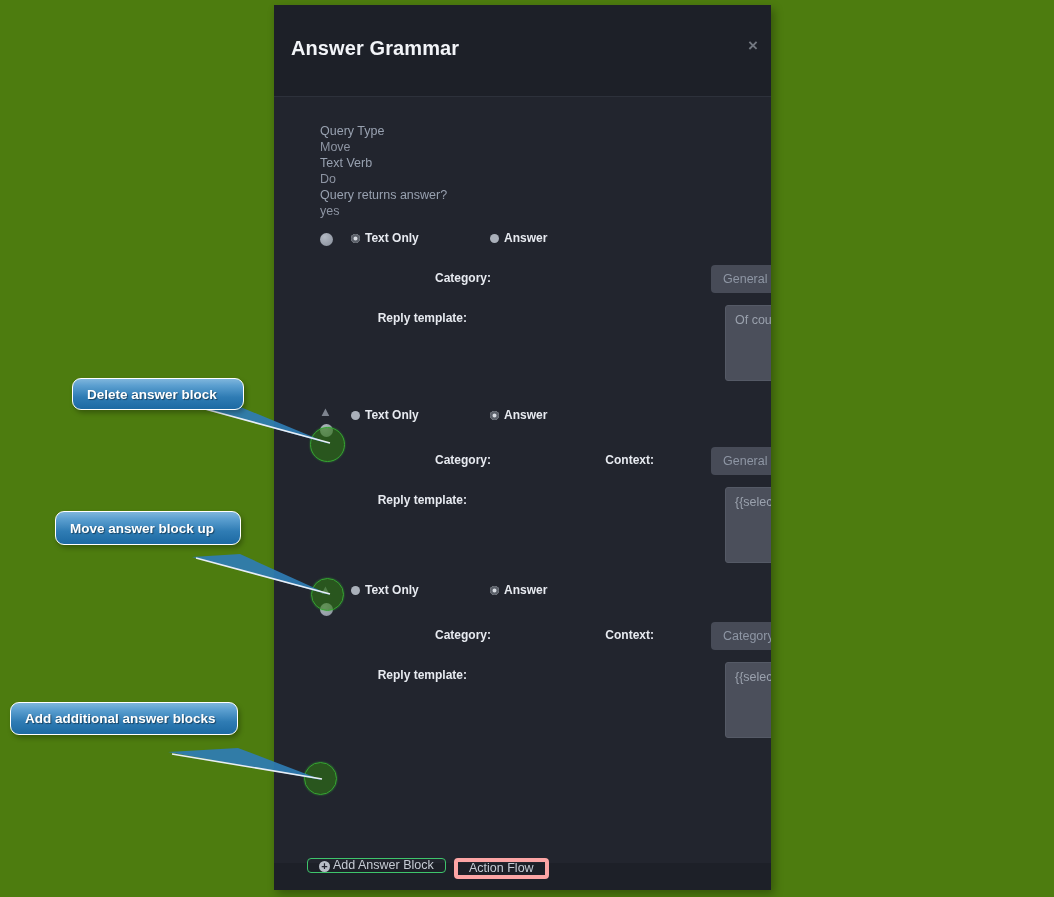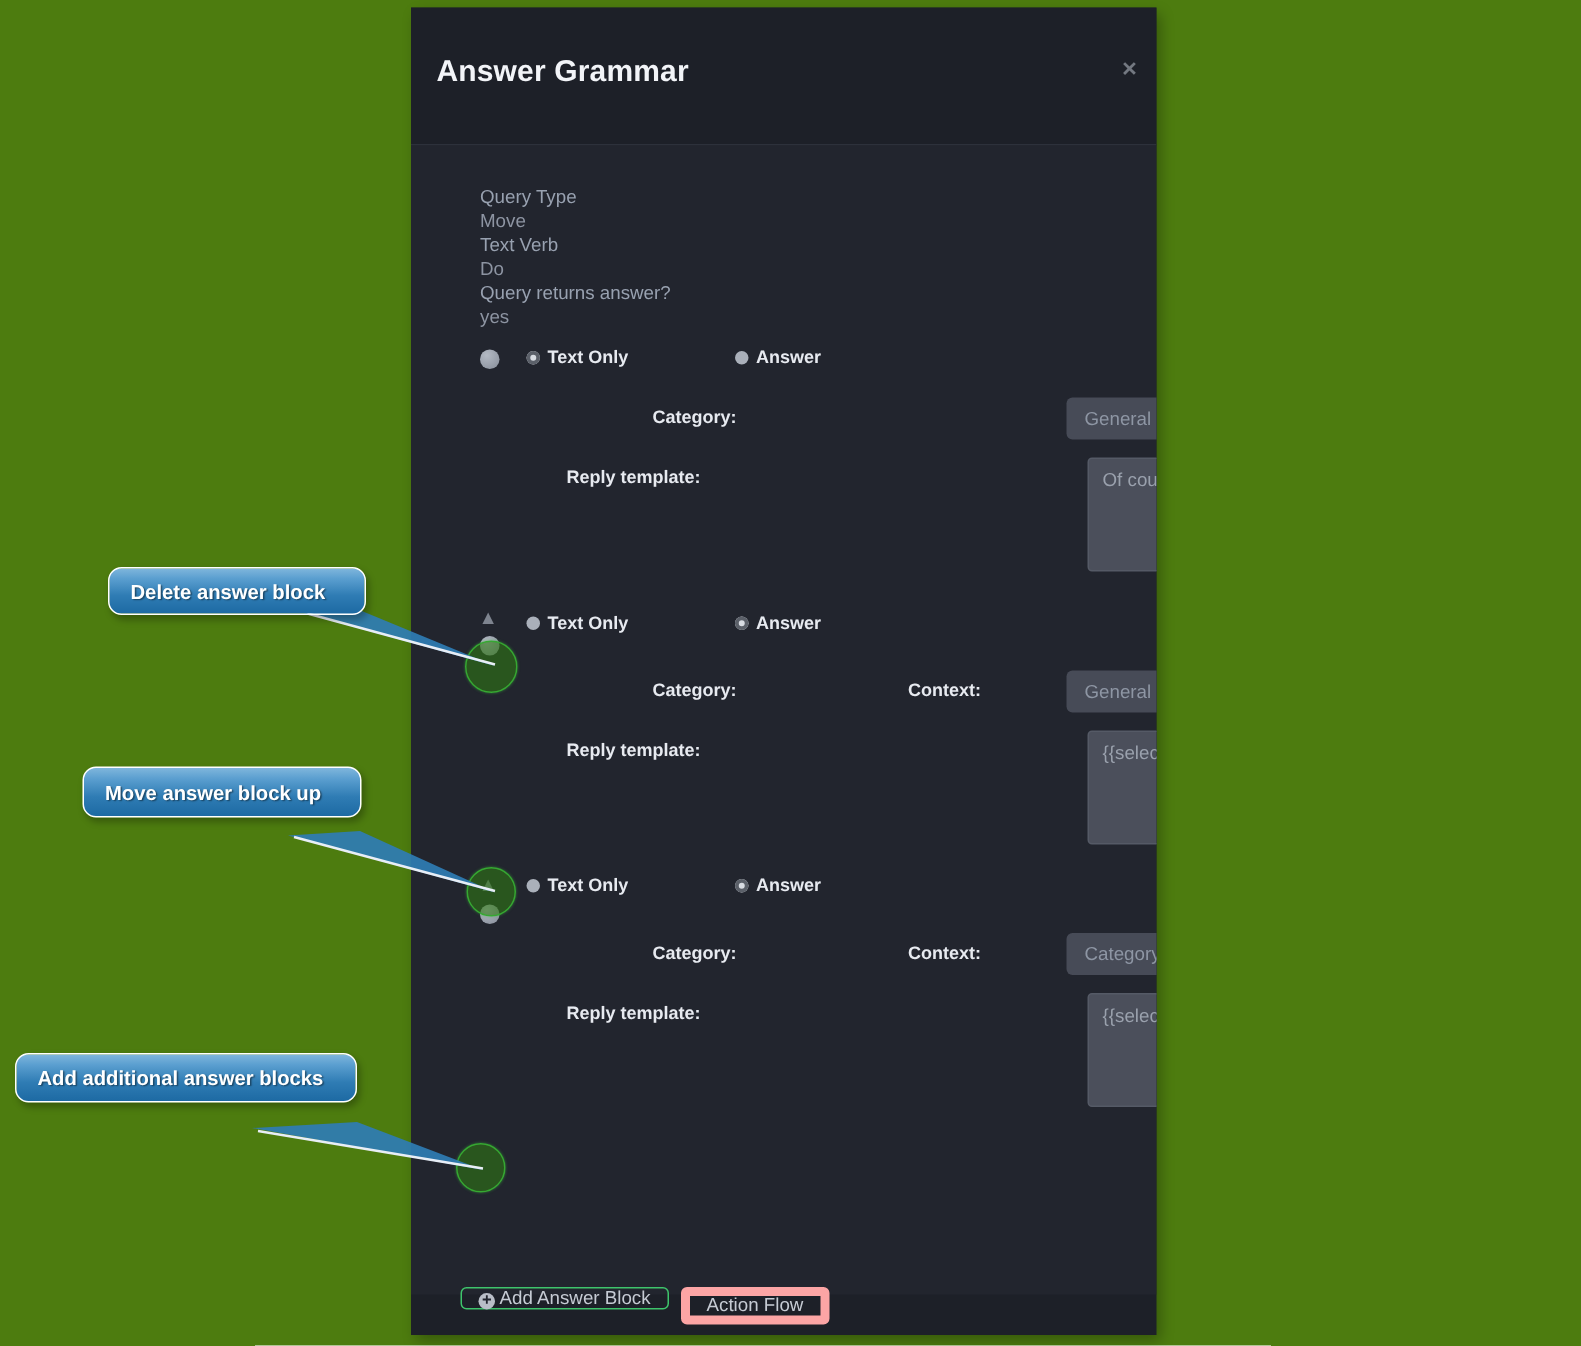--- a/index.html
+++ b/index.html
@@ -172,21 +172,21 @@
     box-sizing: border-box;
     border-radius: 4px;
     font-size: 12.5px;
     line-height: 1;
     padding: 0 11px;
     cursor: pointer;
     background: transparent;
     white-space: nowrap;
   }
   .btn.green { border: 1px solid #3ec46b; color: #c6cbd4; }
-  .btn.blue  { border: 6px solid #fca5a5; color: #c6cbd4; }
+  .btn.blue  { border: 4px solid #fca5a5; color: #c6cbd4; }
 
   .plus-icon {
     display: inline-block;
     width: 11px; height: 11px;
     border-radius: 50%;
     background: #b9bec7;
     color: #22252e;
     font-size: 11px;
     line-height: 10px;
     text-align: center;

